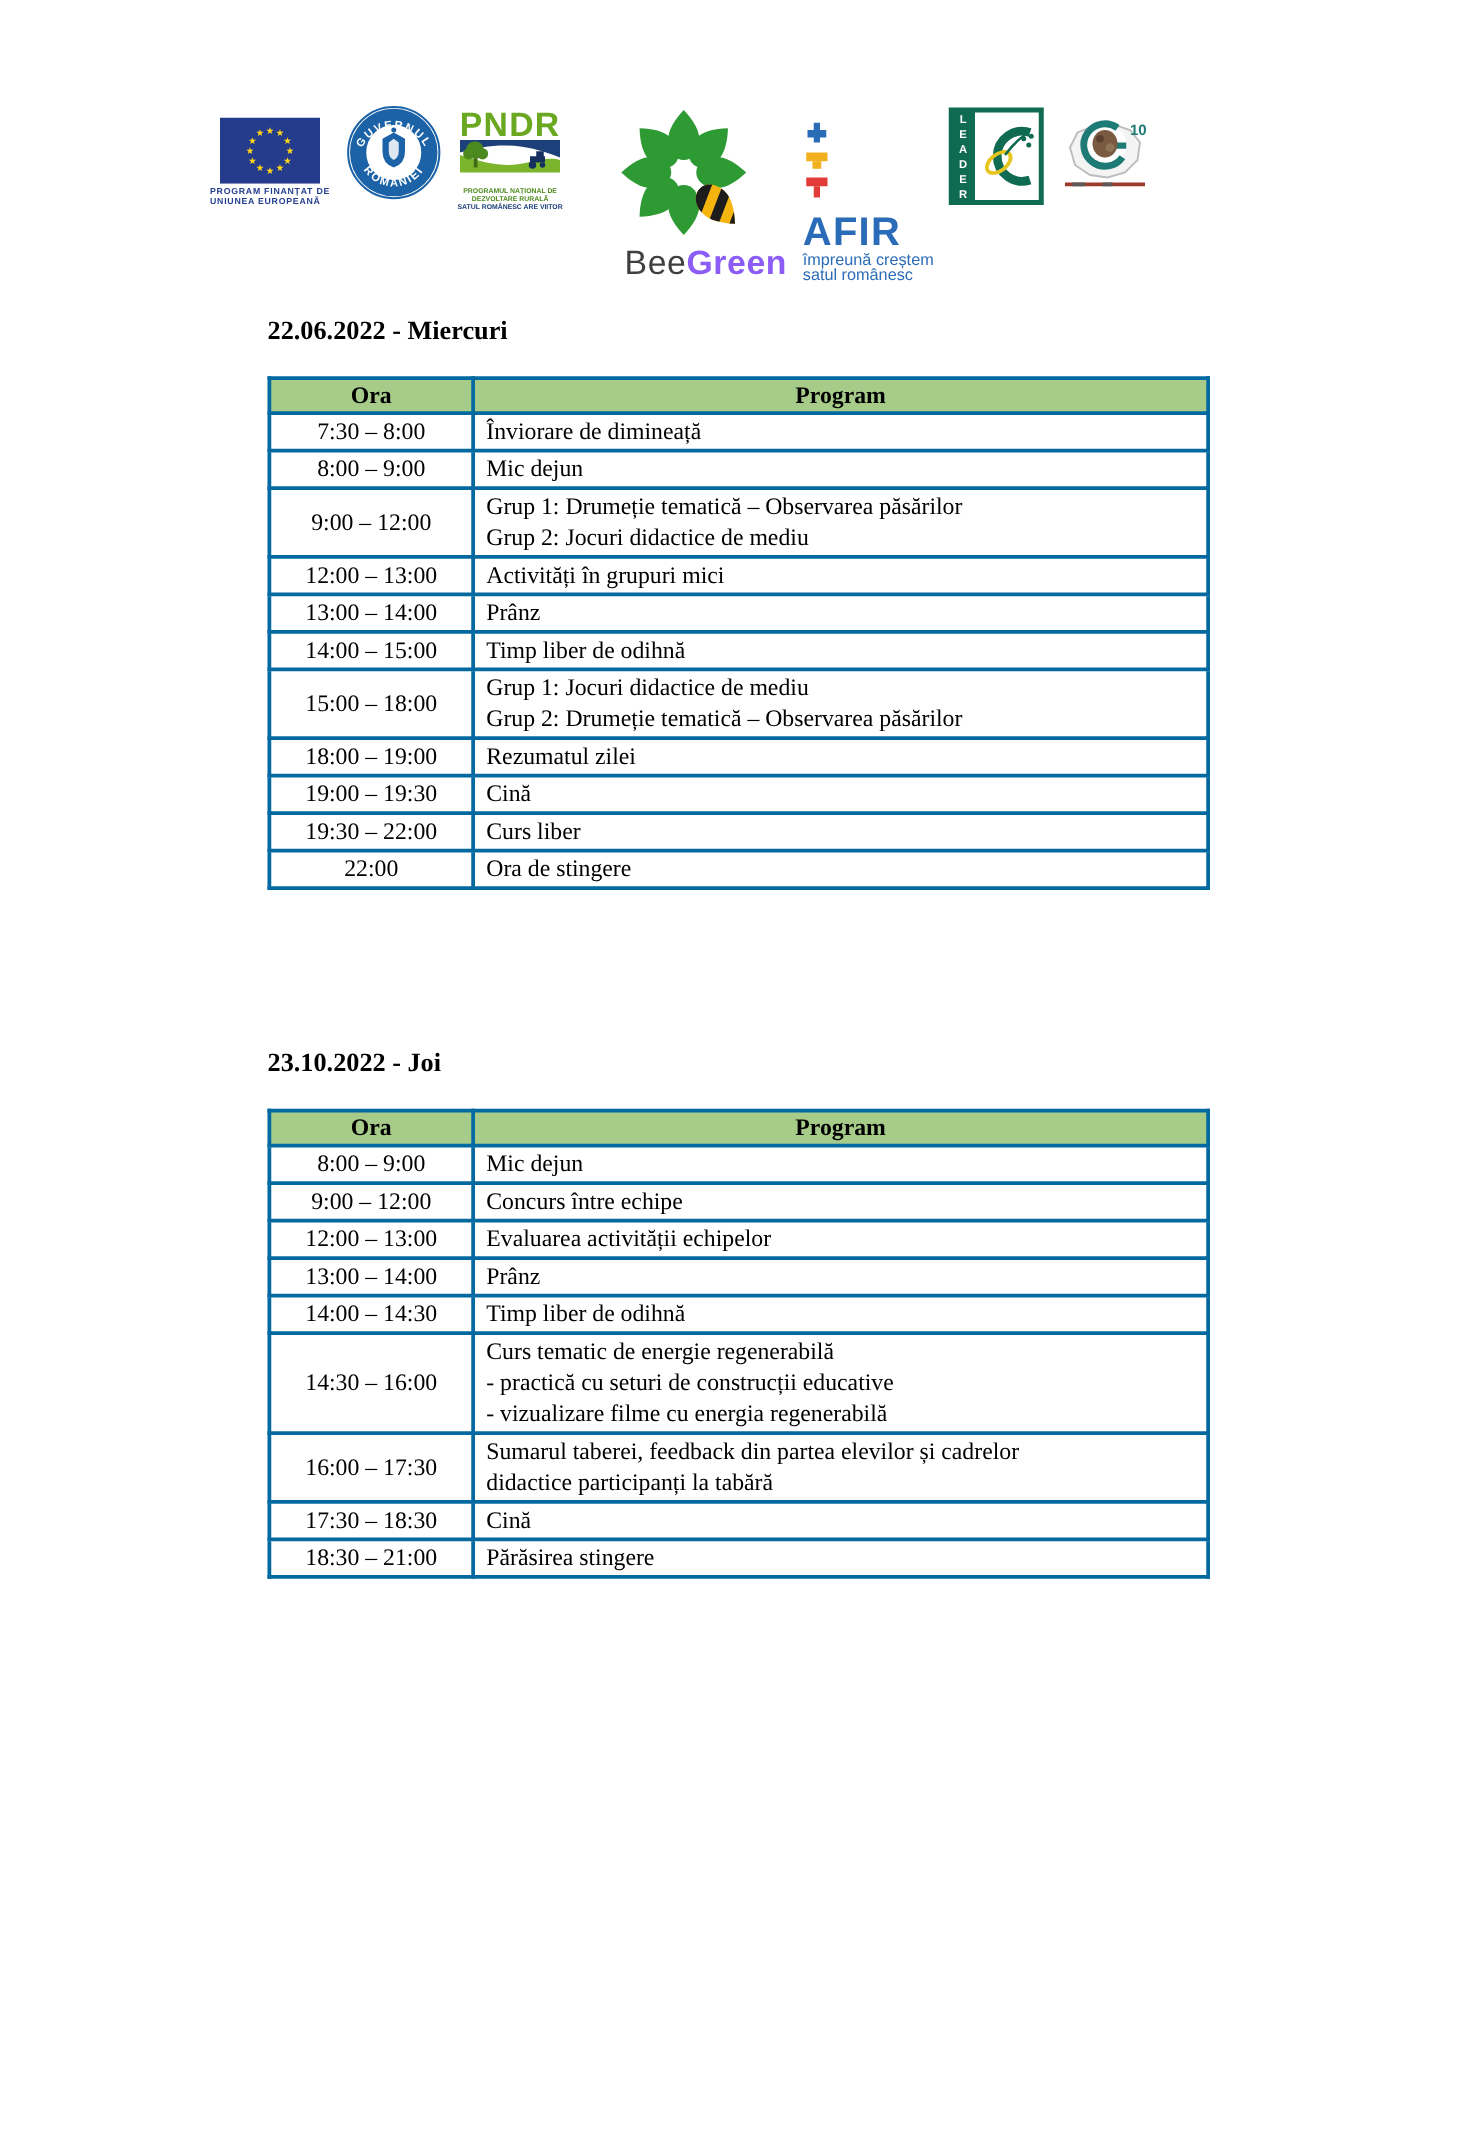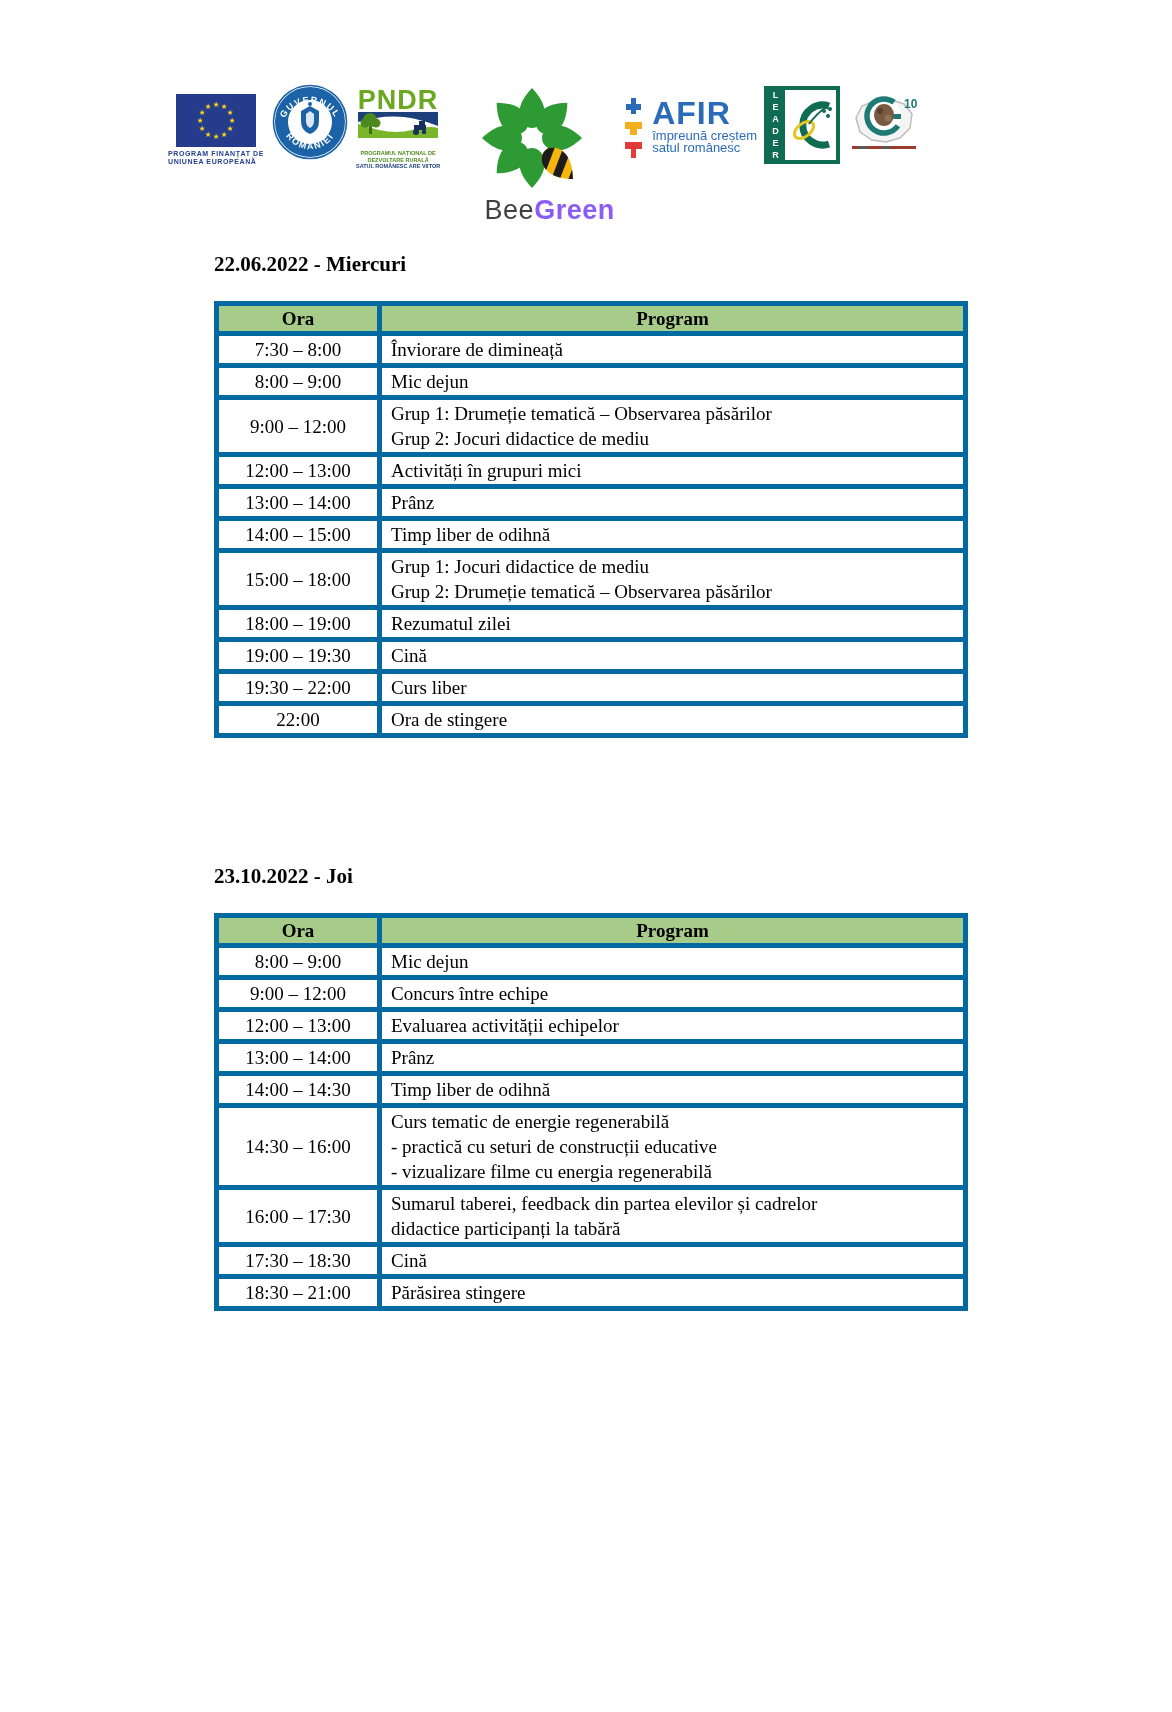--- a/index.html
+++ b/index.html
@@ -15,36 +15,36 @@
   .logo-gov { margin-top:4px; }
   .logo-pndr { margin-top:8px; width:86px; }
   .pndr-word { font-family:"Liberation Sans",sans-serif; font-weight:bold; font-size:27px; line-height:24px; color:#69a820; letter-spacing:1px; }
   .pndr-cap { margin-top:2px; font-family:"Liberation Sans",sans-serif; font-size:5.5px; font-weight:bold; line-height:6.5px; text-align:center; }
   .pndr-cap .l1 { color:#4f8a1d; display:block; }
   .pndr-cap .l2 { color:#1d3f7a; display:block; }
   .logo-beegreen { margin-top:0; }
   .bg-word { margin-top:4px; font-family:"Liberation Sans",sans-serif; font-size:27px; line-height:28px; letter-spacing:.5px; }
   .bg-word .bee { color:#3f3f3f;margin-left:36px; }
   .bg-word .green { color:#8b5cf6; font-weight:bold; }
-  .logo-afir { margin-top:18px; flex-direction:row; align-items:flex-start; gap:6px; }
+  .logo-afir { margin-top:18px; flex-direction:column; align-items:flex-start; gap:6px; }
   .afir-right { display:flex; flex-direction:column; }
   .afir-word { font-family:"Liberation Sans",sans-serif; font-weight:bold; font-size:32px; line-height:30px; color:#2b6cb8; letter-spacing:1px; }
   .afir-tag { margin-top:2px; font-family:"Liberation Sans",sans-serif; font-size:13px; line-height:11.5px; color:#2b6cb8; }
   .logo-leader { margin-top:6px; width:76px; height:78px; background:#0f6b52; padding:4px; flex-direction:row; align-items:stretch; gap:3px; }
   .leader-band { color:#fff; font-family:"Liberation Sans",sans-serif; font-weight:bold; font-size:9px; writing-mode:vertical-rl; text-orientation:upright; letter-spacing:2px; line-height:14px; text-align:center; }
   .leader-panel { flex:1; background:#fff; display:flex; align-items:center; justify-content:center; }
   .logo-gal { margin-top:8px; }
 
   
   .wrap { position:absolute; left:214px; top:0; width:754px; }
   .day-title { font-size:21px; font-weight:bold; text-align:left; }
   .title-1 { margin-top:252px; }
   .title-2 { margin-top:126px; }
   table.schedule { width:754px; border-collapse:collapse; margin-top:24px; border:1.5px solid #383838; }
-  table.schedule th, table.schedule td { border:5px solid #0369a1; font-size:19px; line-height:25px; vertical-align:middle; }
+  table.schedule th, table.schedule td { border:3px solid #0369a1; font-size:19px; line-height:25px; vertical-align:middle; }
   table.schedule th { background:#a7cc8a; font-weight:bold; text-align:center; height:27px; }
   col.c-ora { width:163px; }
   td.time { text-align:center; padding:1px 20px; }
   td.program { text-align:left; padding:1px 4px 1px 9px; white-space:pre-line; }
 </style>
 </head>
 <body>
 
 <div class="page">
 

